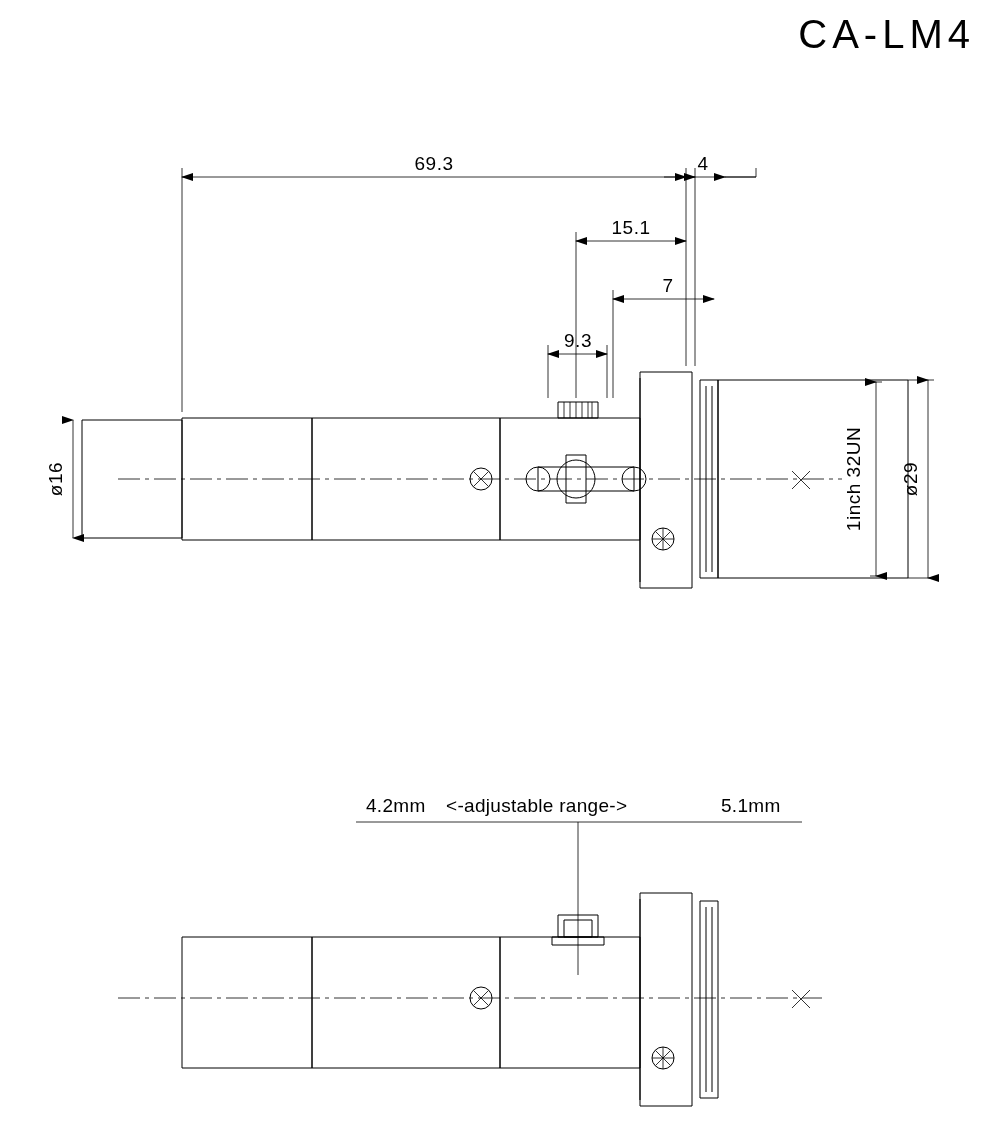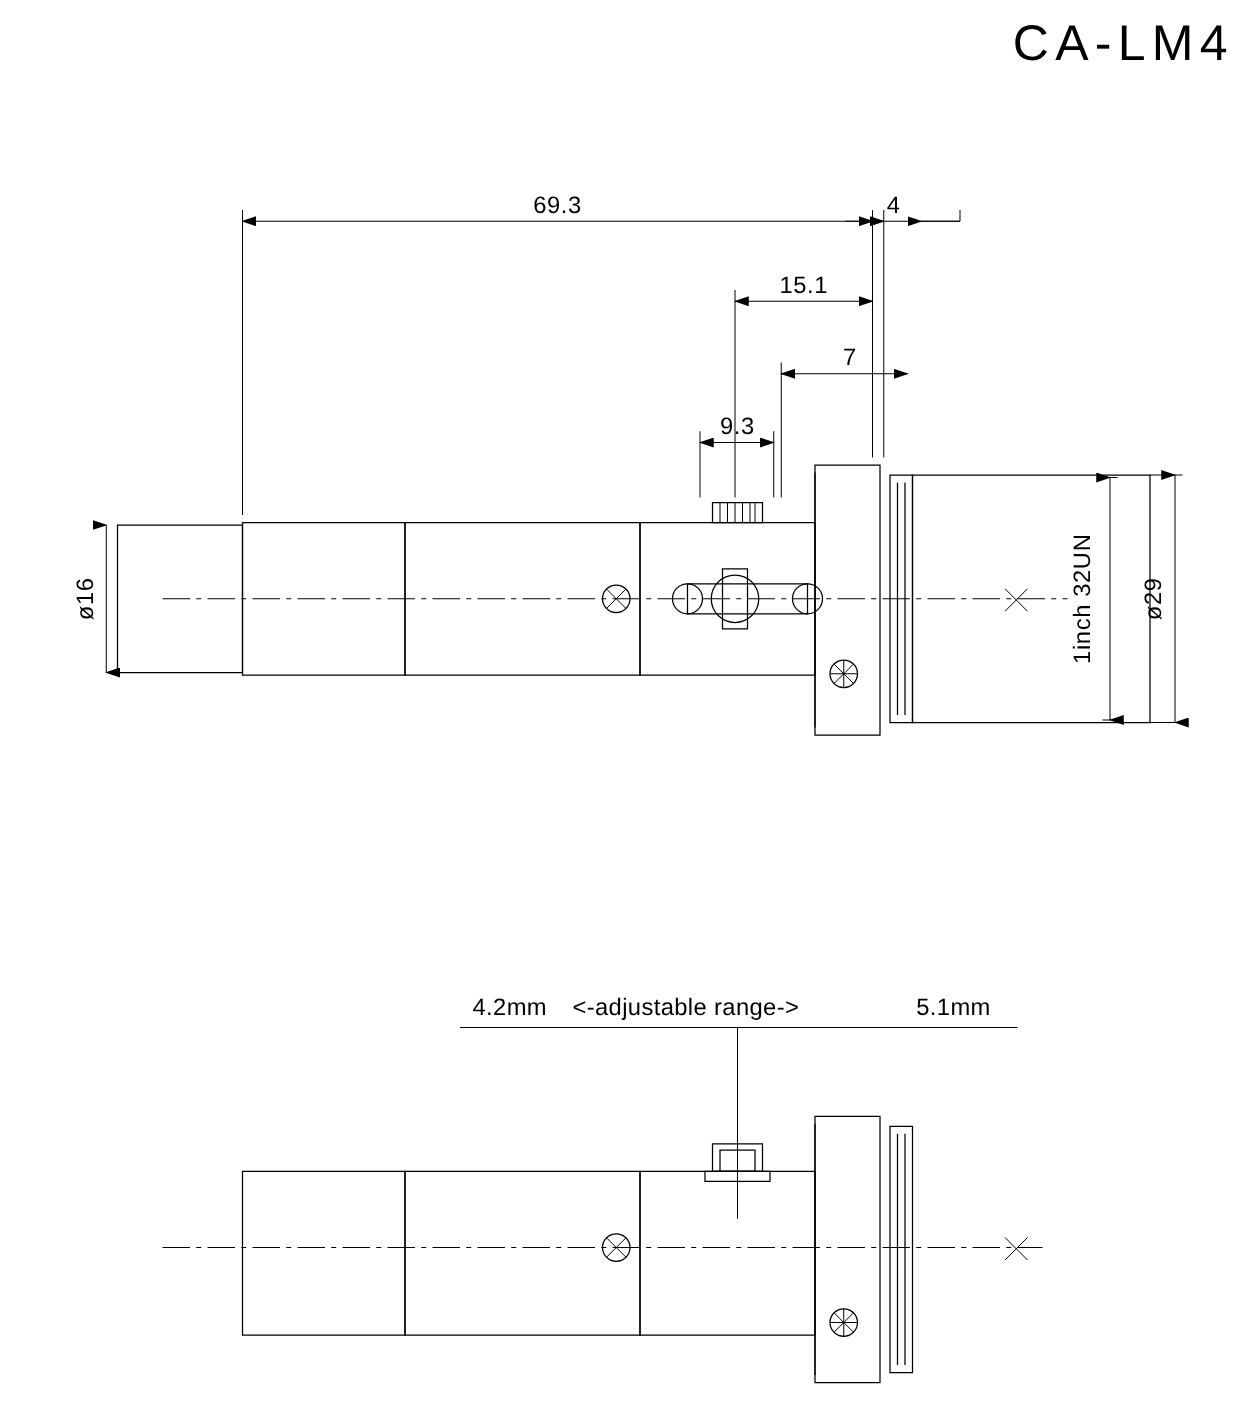--- a/index.html
+++ b/index.html
@@ -10,21 +10,21 @@
   body {
     width: 1000px;
     height: 1122px;
     font-family: "Liberation Sans", sans-serif;
     color: #000000;
     position: relative;
     overflow: hidden;
   }
   #drawing-root {
     position: absolute;
-    left: 12px;
+    left: 0;
     top: 0;
     width: 804px;
     height: 1122px;
   }
   svg { display: block; }
   .ln { stroke: #000; stroke-width: 1; fill: none; shape-rendering: geometricPrecision; }
   .ln-thin { stroke: #000; stroke-width: 0.8; fill: none; }
   .center { stroke: #000; stroke-width: 0.8; fill: none; stroke-dasharray: 22 5 4 5; }
   .dim { stroke: #000; stroke-width: 0.8; fill: none; }
   .ext { stroke: #000; stroke-width: 0.8; fill: none; }

